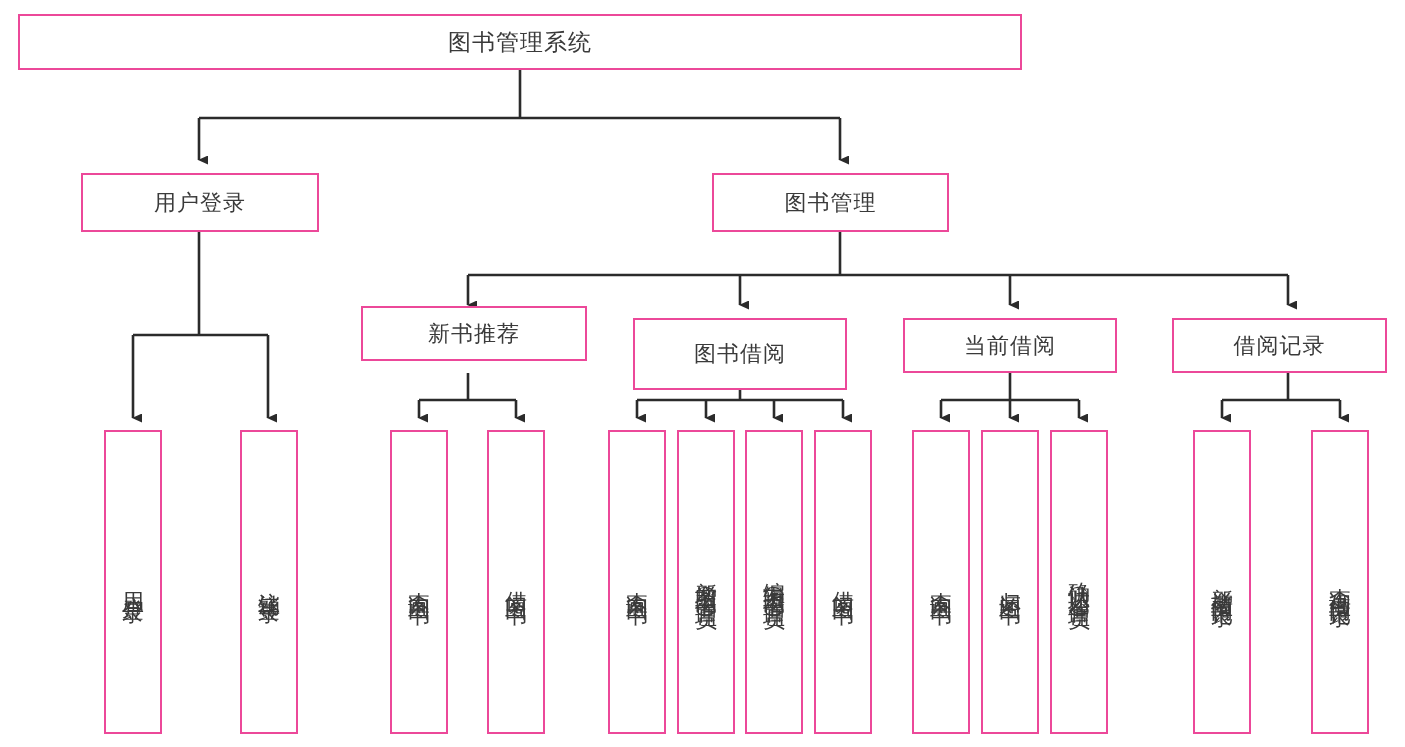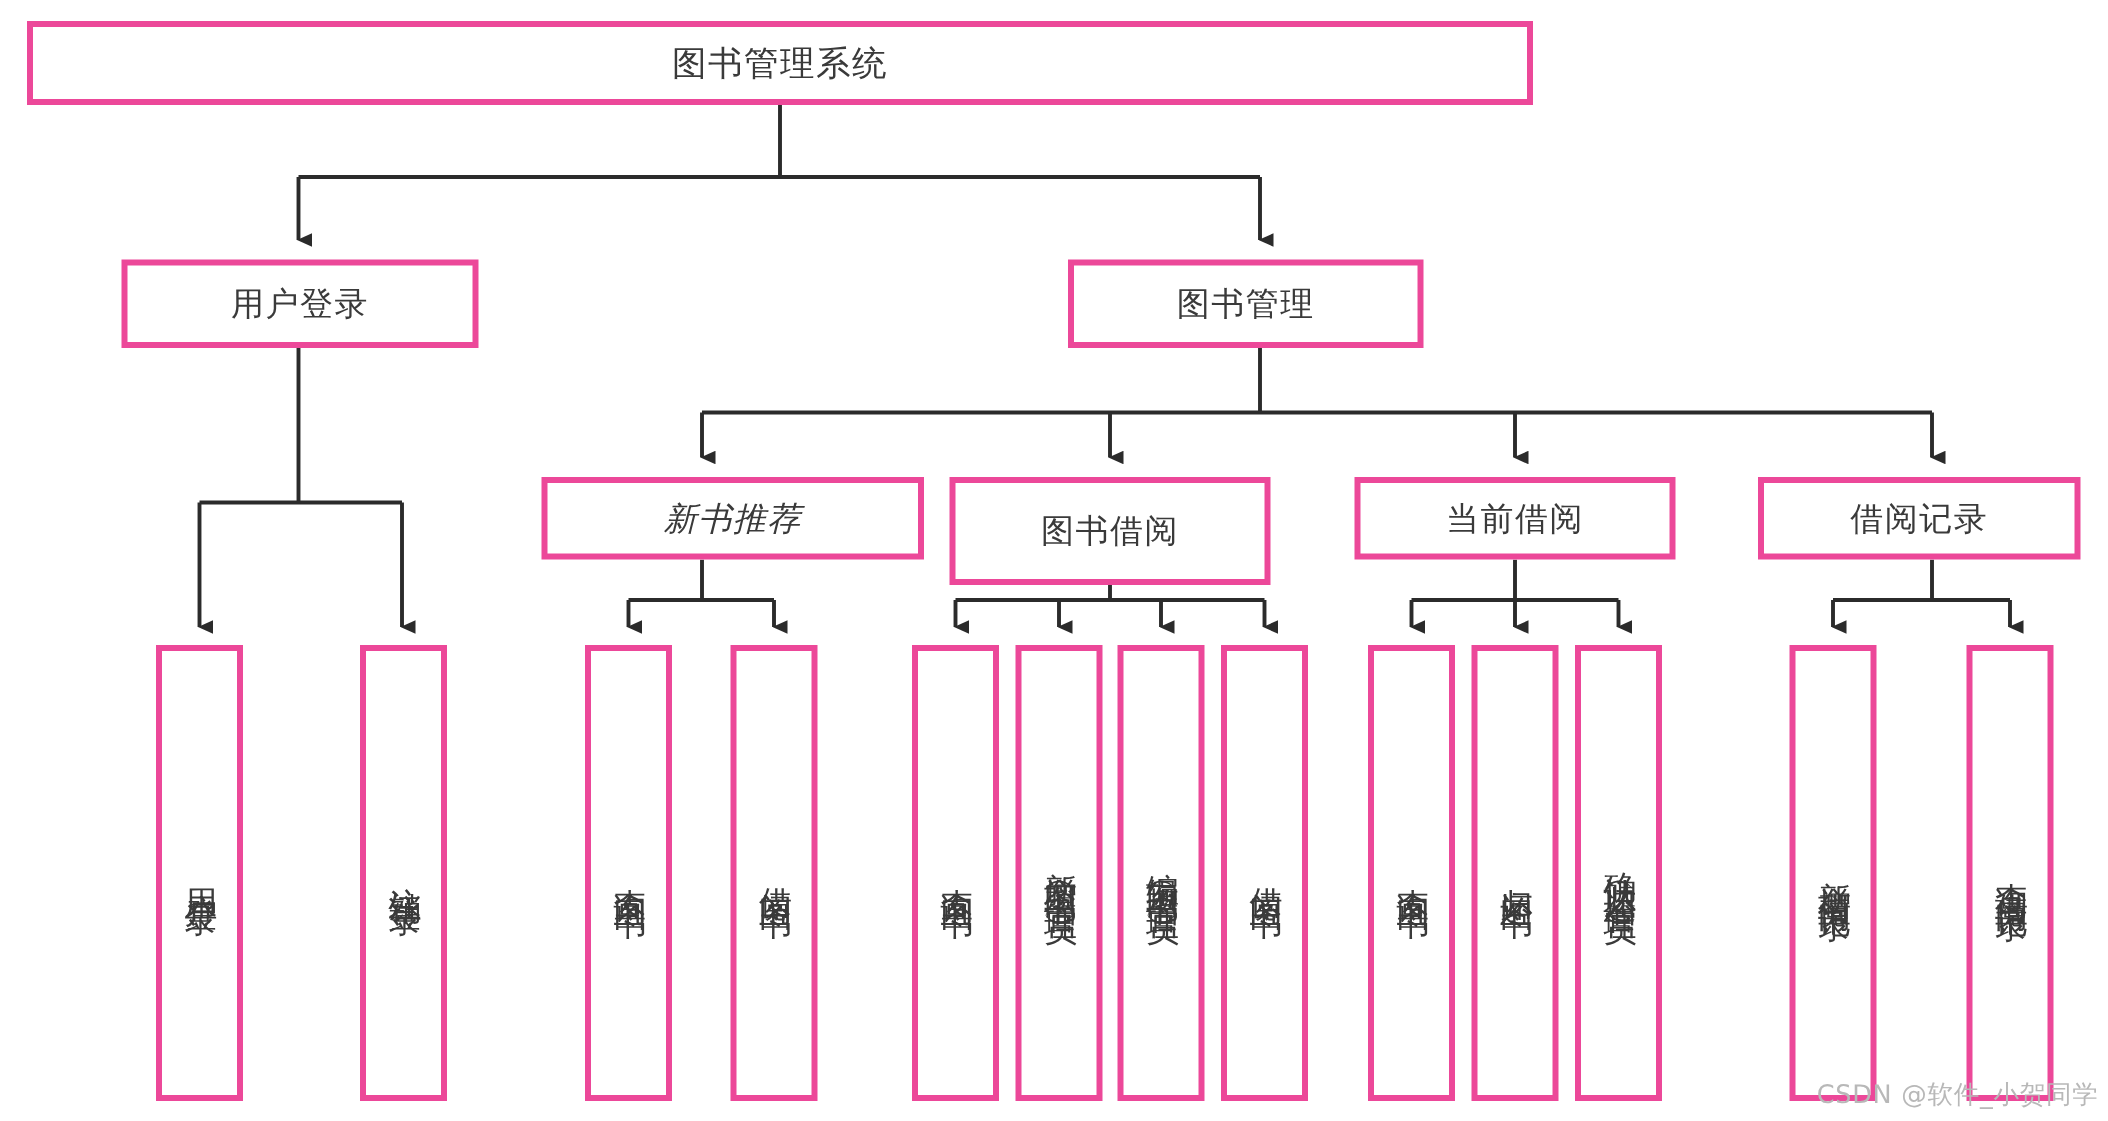--- a/index.html
+++ b/index.html
@@ -23,21 +23,21 @@
     left: 0;
     top: 0;
     width: 1405px;
     height: 747px;
     pointer-events: none;
   }
   .node {
     position: absolute;
     box-sizing: border-box;
     background: #ffffff;
-    border: 4px solid #ec4899;
+    border: 2px solid #ec4899;
     display: flex;
     align-items: center;
     justify-content: center;
     color: #3a3a3a;
     z-index: 2;
   }
   .node.h {
     font-size: 22px;
     letter-spacing: 1px;
   }
@@ -124,21 +124,21 @@
     <span>图书管理系统</span>
   </div>
 
   <div class="node h" style="left:81px; top:173px; width:238px; height:59px;">
     <span>用户登录</span>
   </div>
   <div class="node h" style="left:712px; top:173px; width:237px; height:59px;">
     <span>图书管理</span>
   </div>
 
-  <div class="node h" style="left:361px; top:318px; width:255px; height:55px;font-style:italic;">
+  <div class="node h" style="left:361px; top:306px; width:226px; height:55px;">
     <span>新书推荐</span>
   </div>
   <div class="node h" style="left:633px; top:318px; width:214px; height:72px;">
     <span>图书借阅</span>
   </div>
   <div class="node h" style="left:1172px; top:318px; width:215px; height:55px;">
     <span>借阅记录</span>
   </div>
   <div class="node h" style="left:903px; top:318px; width:214px; height:55px;">
     <span>当前借阅</span>
@@ -181,15 +181,14 @@
     <span class="vtext">确认归还（管理员）</span>
   </div>
 
   <div class="node v" style="left:1193px; top:430px; width:58px; height:304px;">
     <span class="vtext">新增借阅记录</span>
   </div>
   <div class="node v" style="left:1311px; top:430px; width:58px; height:304px;">
     <span class="vtext">查询借阅记录</span>
   </div>
 
-  <div class="watermark">CSDN @软件_小贺同学</div>
 
 </div>
 
 </body></html>

